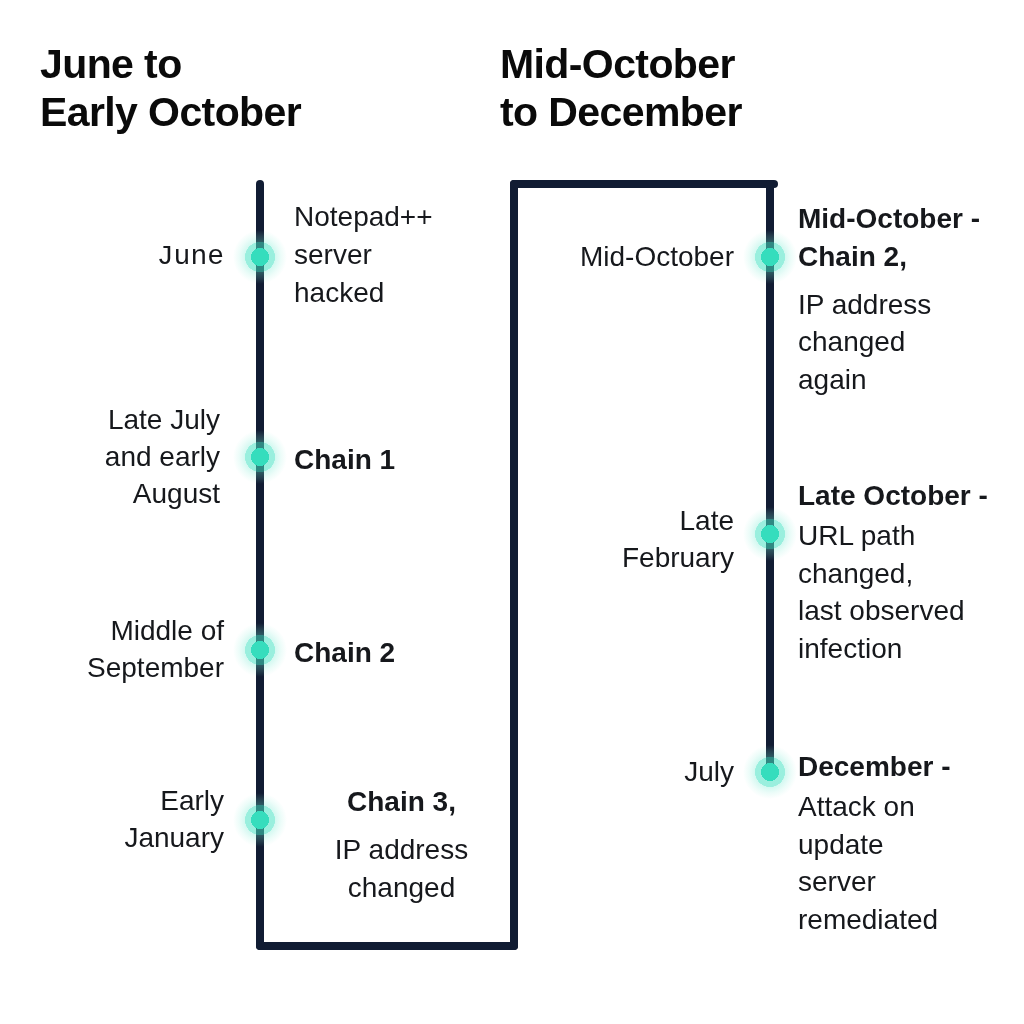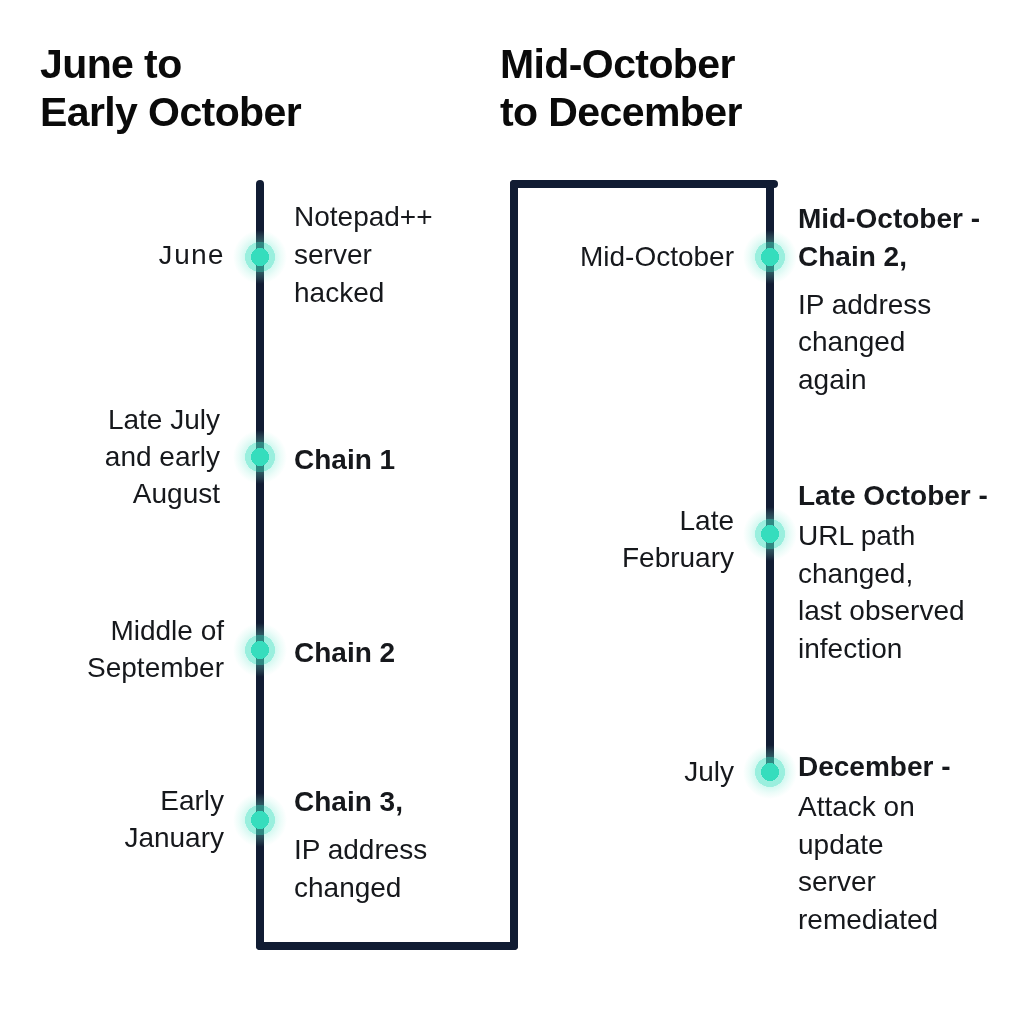--- a/index.html
+++ b/index.html
@@ -117,21 +117,21 @@
   <div class="node" style="left:260px; top:650px;"></div>
   <div class="date-label" style="left:40px; top:650px; width:184px;">Middle of
 September</div>
   <div class="desc single" style="left:294px; top:634px; width:210px;">
     <span class="hd">Chain 2</span>
   </div>
 
   <div class="node" style="left:260px; top:820px;"></div>
   <div class="date-label" style="left:40px; top:820px; width:184px;">Early
 January</div>
-  <div class="desc" style="left:294px; top:783px; width:215px;">
+  <div class="desc" style="left:294px; top:783px; width:215px;text-align:center;">
     <span class="hd">Chain 3,</span>
     <span class="bd">IP address
 changed</span>
   </div>
 
   <div class="node" style="left:770px; top:257px;"></div>
   <div class="date-label" style="left:530px; top:257px; width:204px;">Mid-October</div>
   <div class="desc" style="left:798px; top:200px; width:232px;">
     <span class="hd">Mid-October -
 Chain 2,</span>

